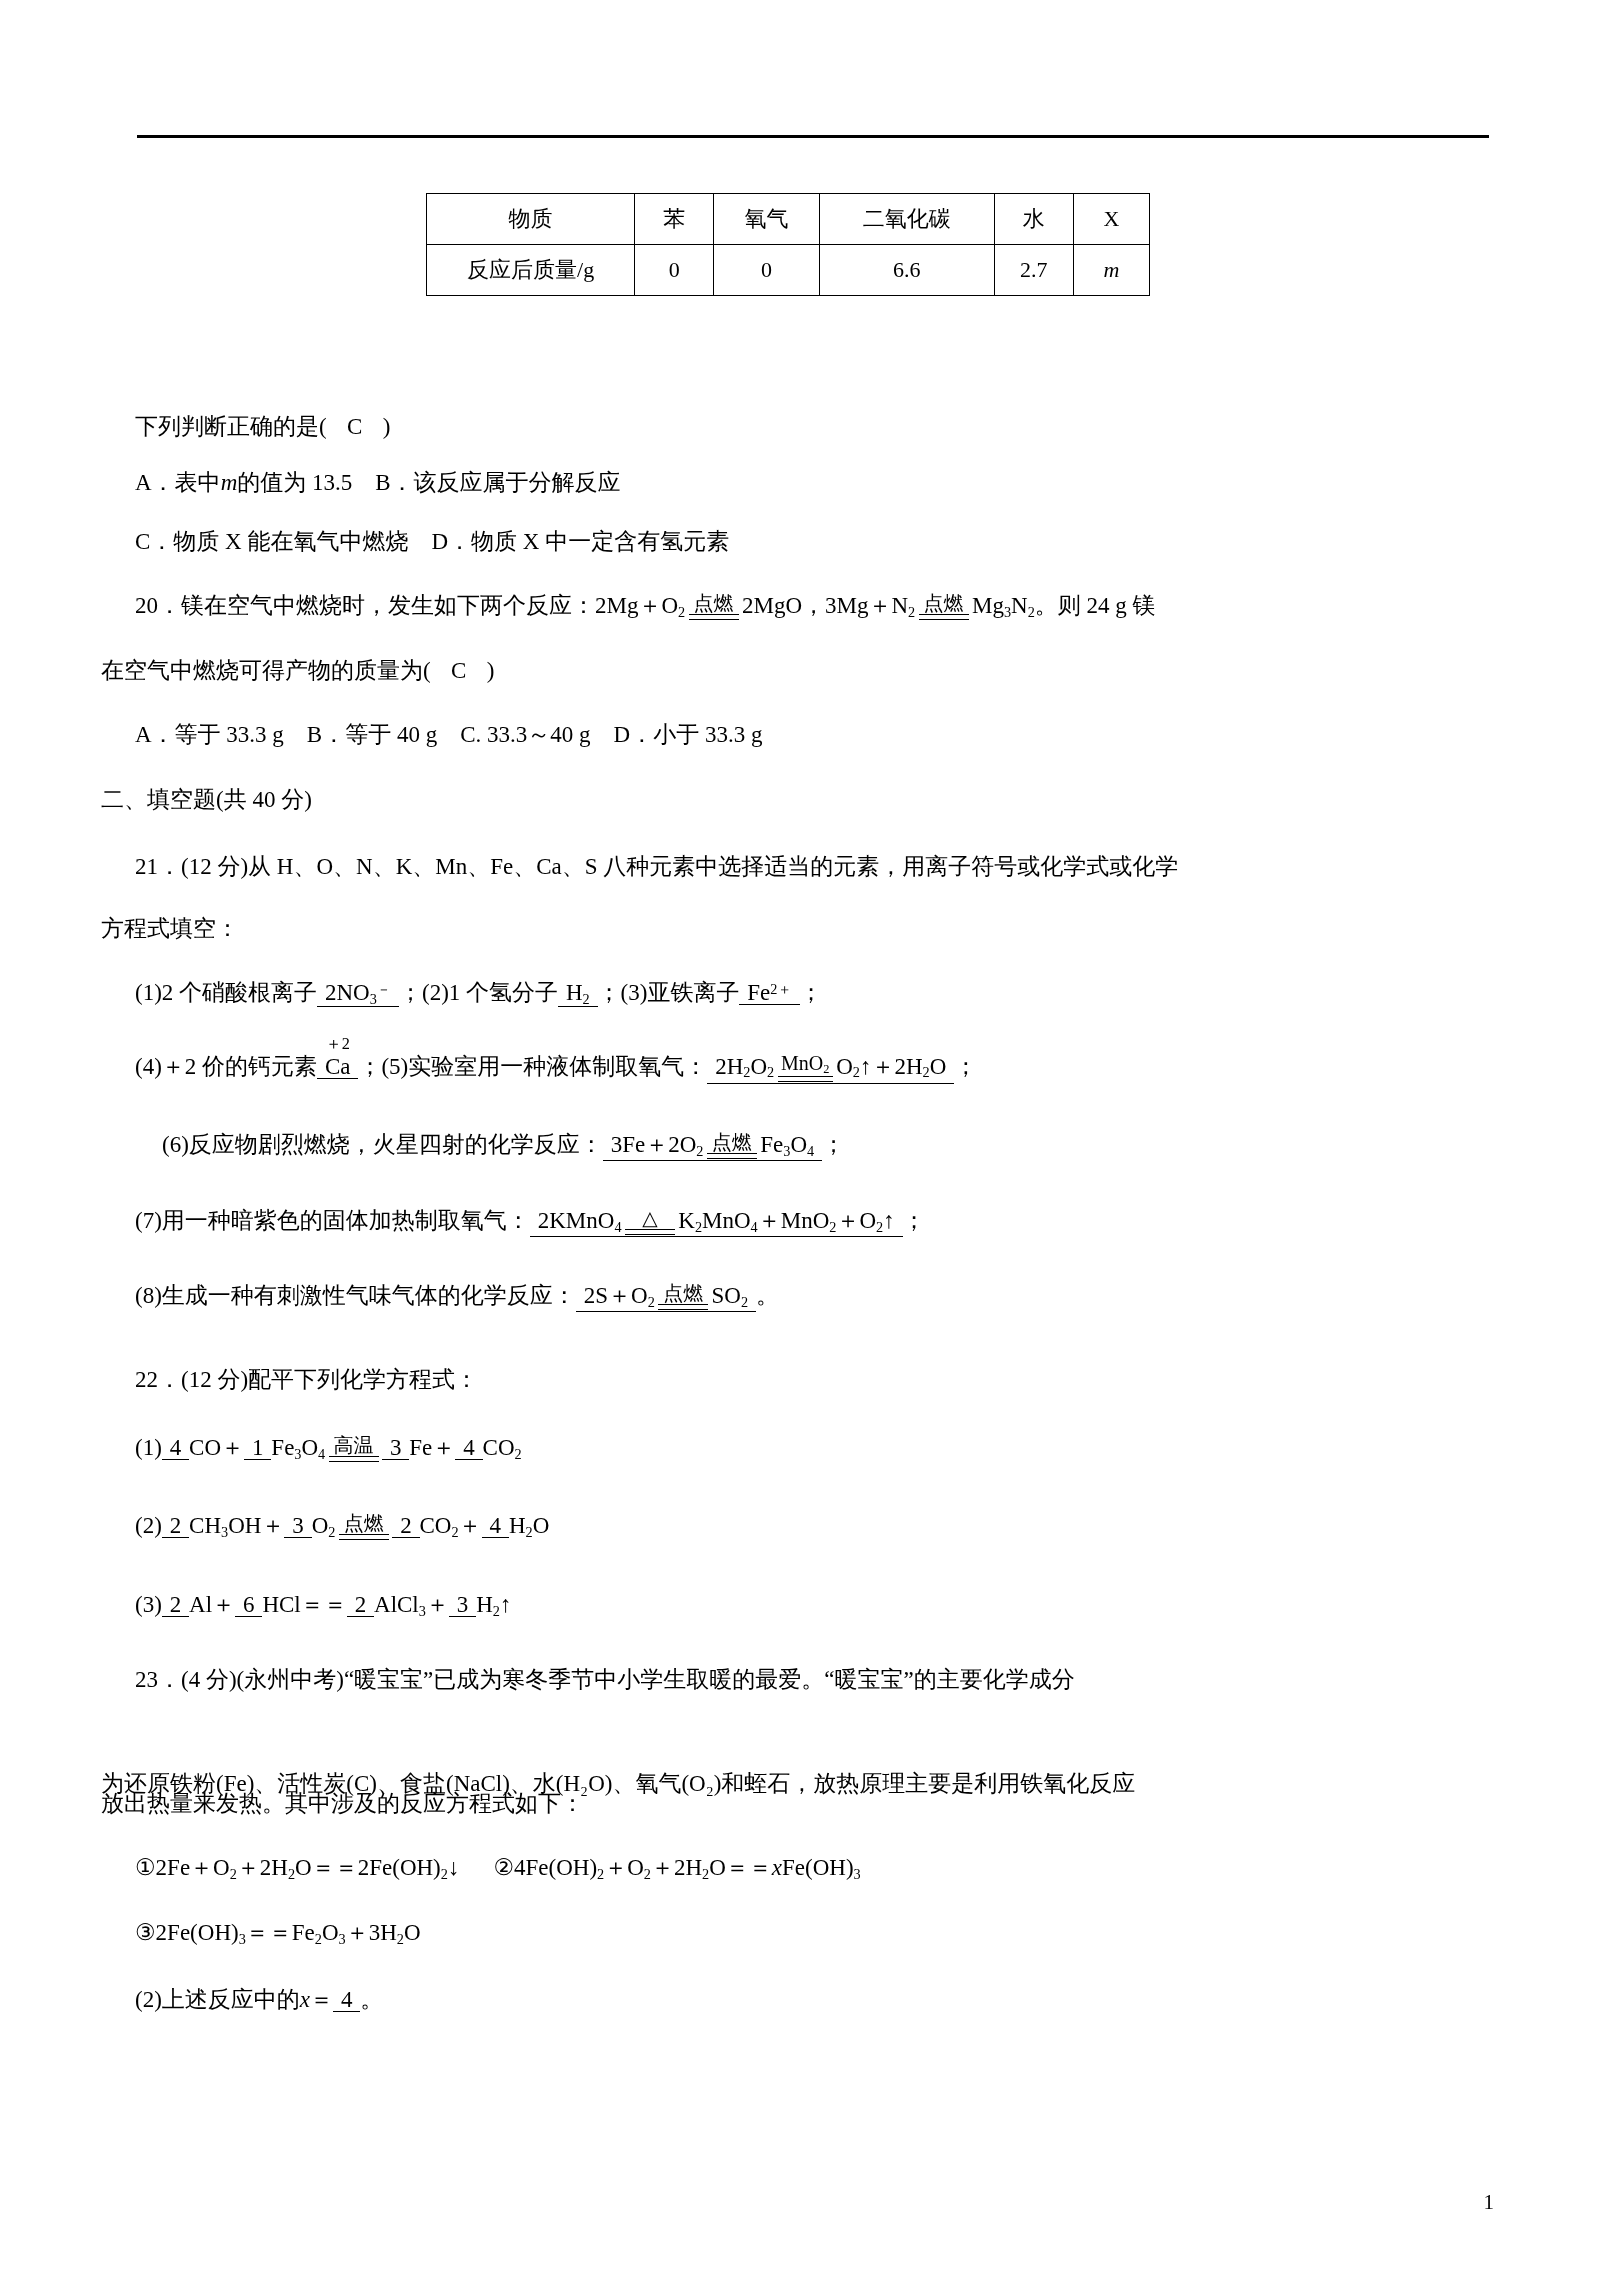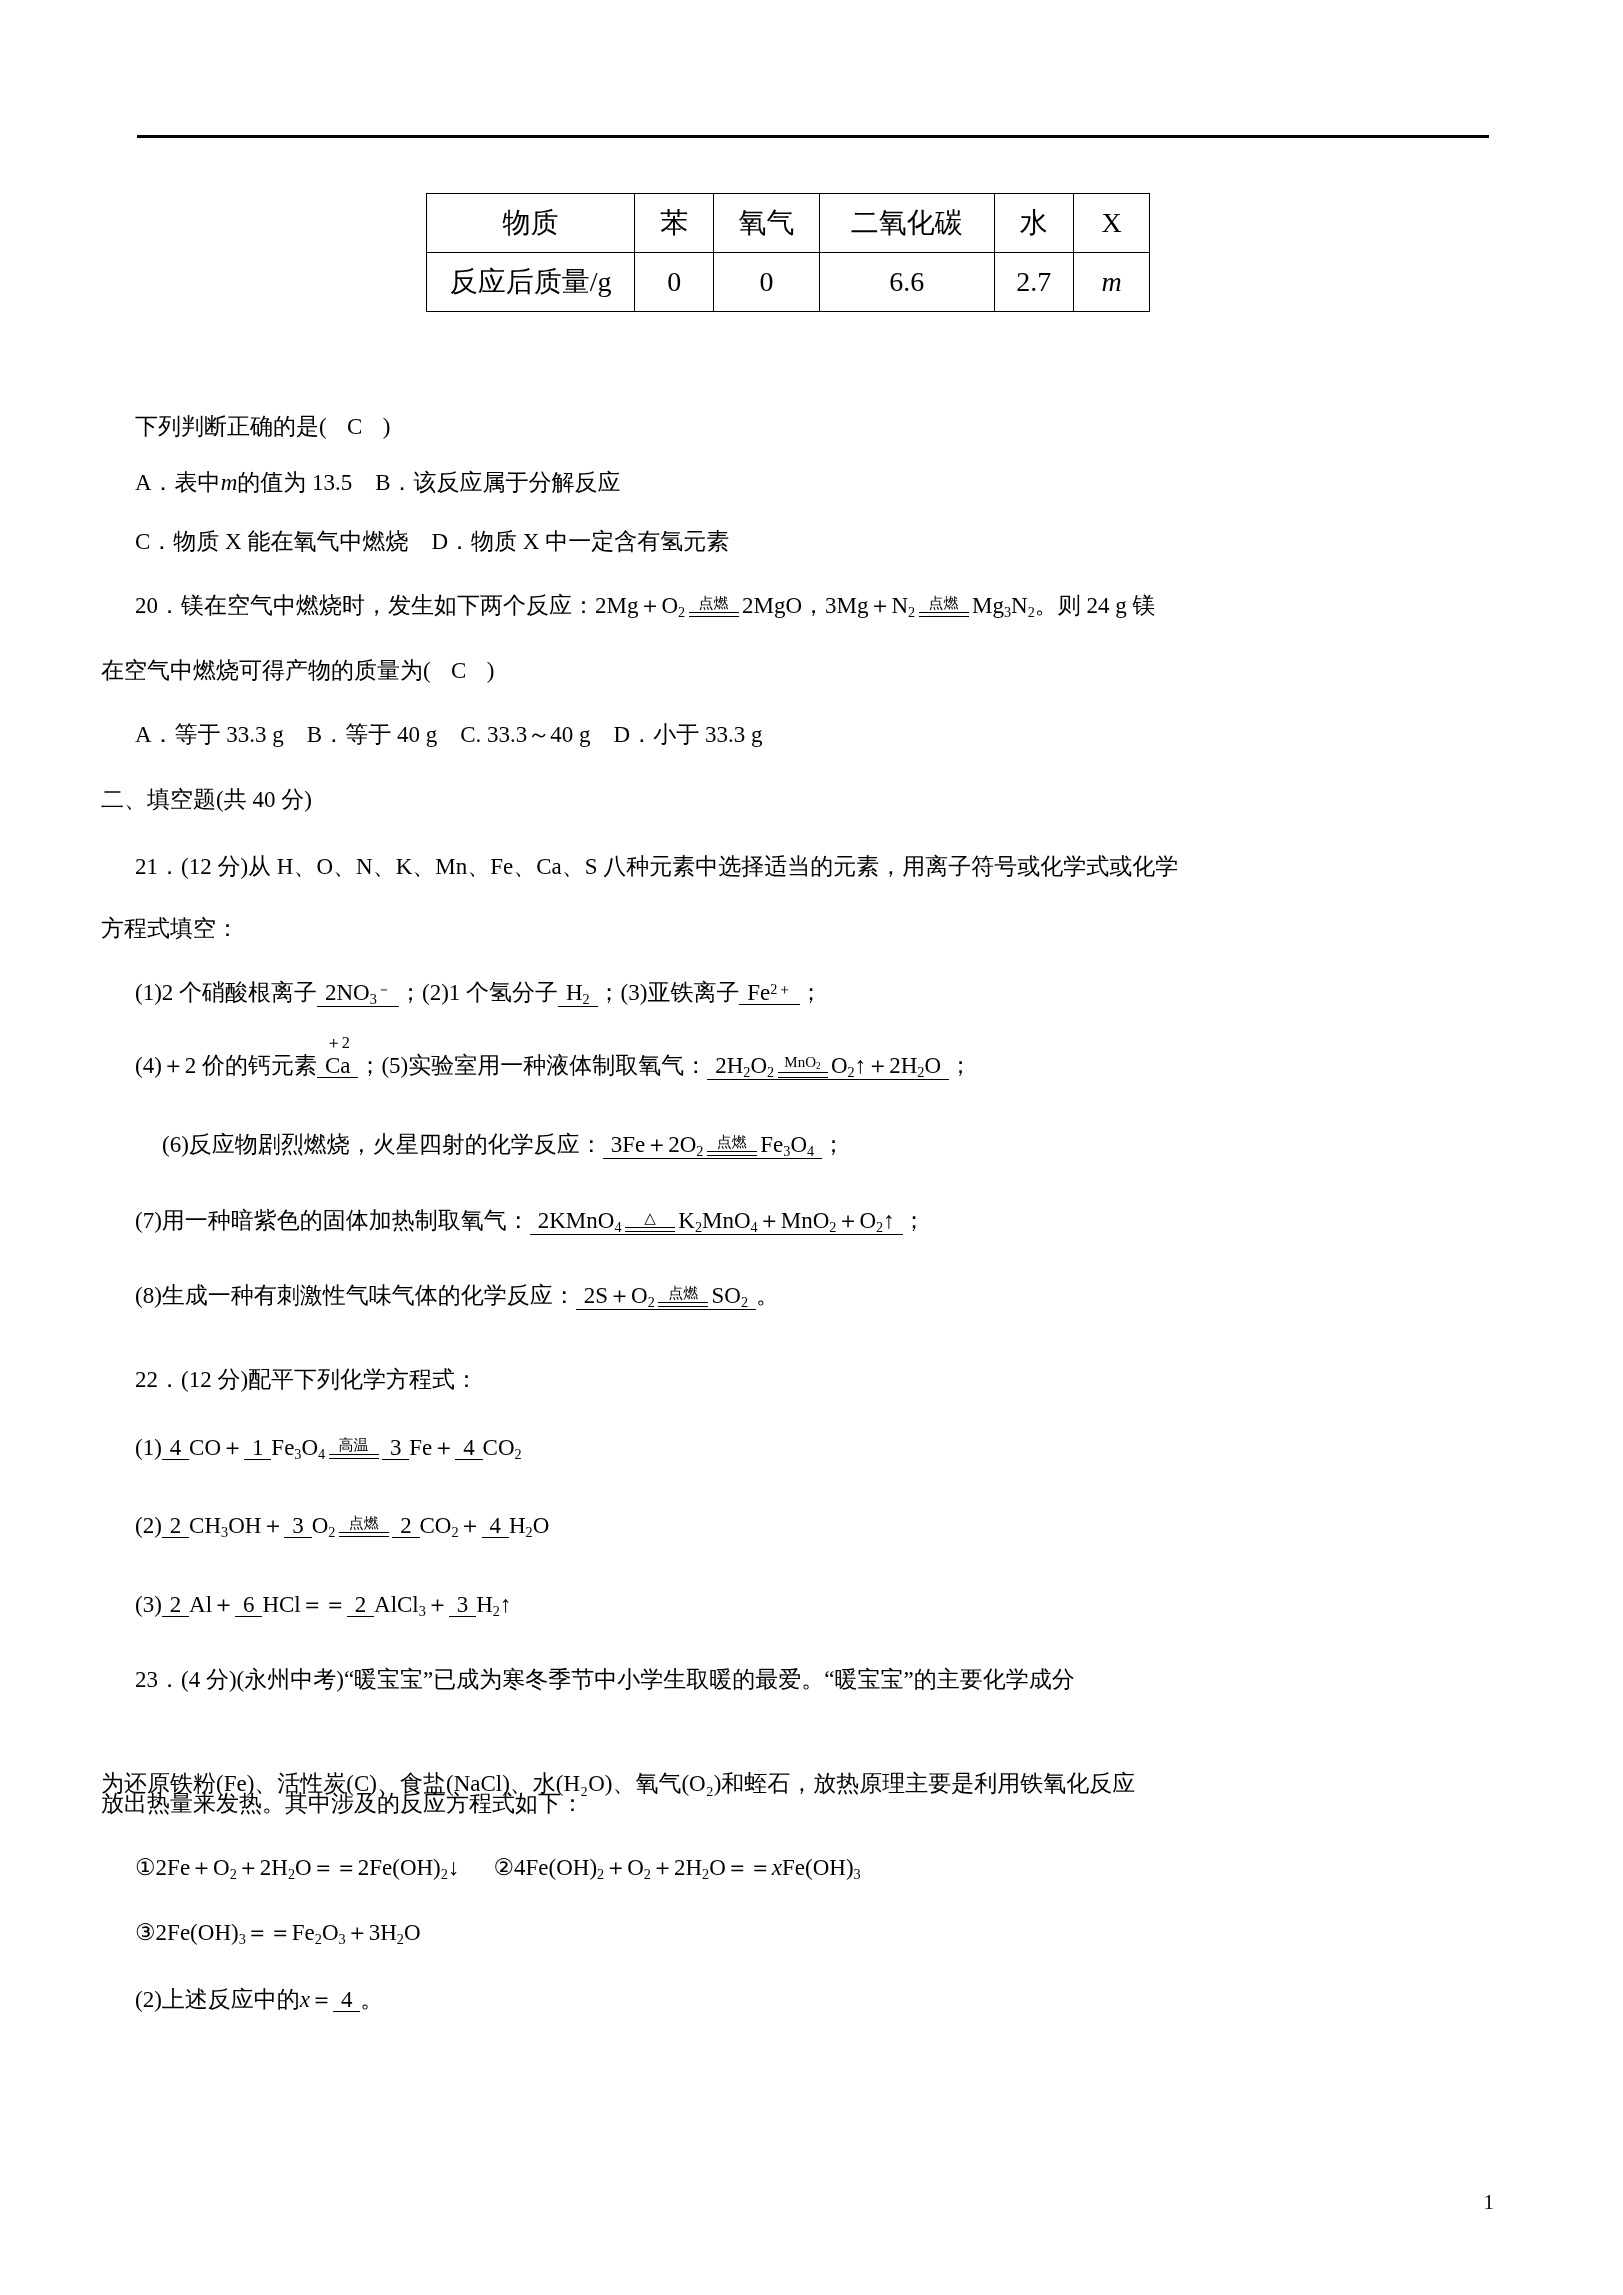--- a/index.html
+++ b/index.html
@@ -34,21 +34,21 @@
     background: #000;
   }
   
   .tbl-wrap {
     position: absolute;
     left: 426px;
     top: 193px;
   }
   table.data {
     border-collapse: collapse;
-    font-size: 28px;
+    font-size: 22px;
   }
   table.data td {
     border: 1.7px solid #000;
     text-align: center;
     vertical-align: middle;
     padding: 10px 5.6px;
     font-family: "Liberation Serif", serif;
     white-space: nowrap;
   }
   td.c-label { width: 196px; }
@@ -74,21 +74,21 @@
   .rxn {
     display: inline-block;
     text-align: center;
     vertical-align: middle;
     margin: 0 3.4px;
     position: relative;
     top: -1.1px;
   }
   .rxn .cond {
     display: block;
-    font-size: 15px;
+    font-size: 20px;
     line-height: 1.05;
     padding: 0 3.4px;
   }
   .rxn .bar {
     display: block;
     border-top: 1.7px solid #000;
     border-bottom: 1.7px solid #000;
     height: 3.9px;
     min-width: 50px;
   }

